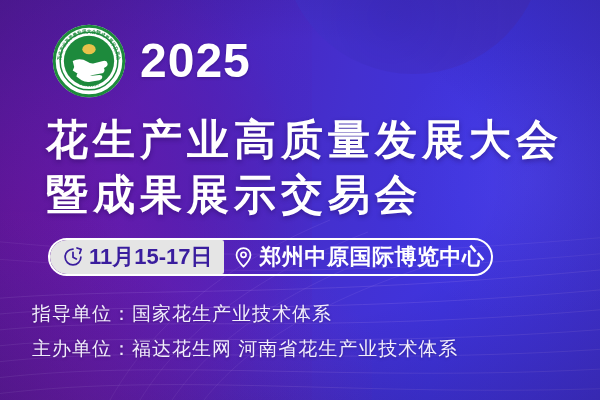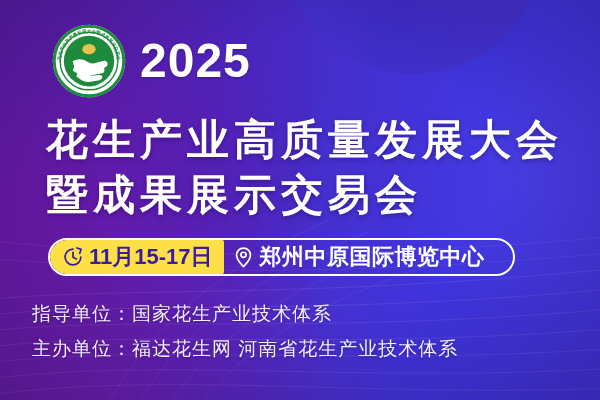--- a/index.html
+++ b/index.html
@@ -177,40 +177,40 @@
     top: 238px;
     height: 38px;
     display: flex;
     align-items: stretch;
     border: 2.5px solid #ffffff;
     border-radius: 19px;
     box-sizing: border-box;
     overflow: hidden;
   }
   .info-date {
-    background: #fde047;
+    background: #e5e5e5;
     display: flex;
     align-items: center;
     gap: 5px;
     padding: 0 11px 0 12px;
     border-radius: 16px 2px 2px 16px;
   }
   .info-date-text {
     font-size: 22px;
     font-weight: 700;
     color: #3a1d9e;
     letter-spacing: 0px;
     line-height: 1;
     white-space: nowrap;
   }
   .info-venue {
     display: flex;
     align-items: center;
     gap: 6px;
-    padding: 0 28px 0 9px;
+    padding: 0 6px 0 9px;
   }
   .info-venue-text {
     font-size: 22px;
     font-weight: 700;
     color: #ffffff;
     letter-spacing: 0.5px;
     line-height: 1;
     white-space: nowrap;
   }
   .icon-clock, .icon-pin {

